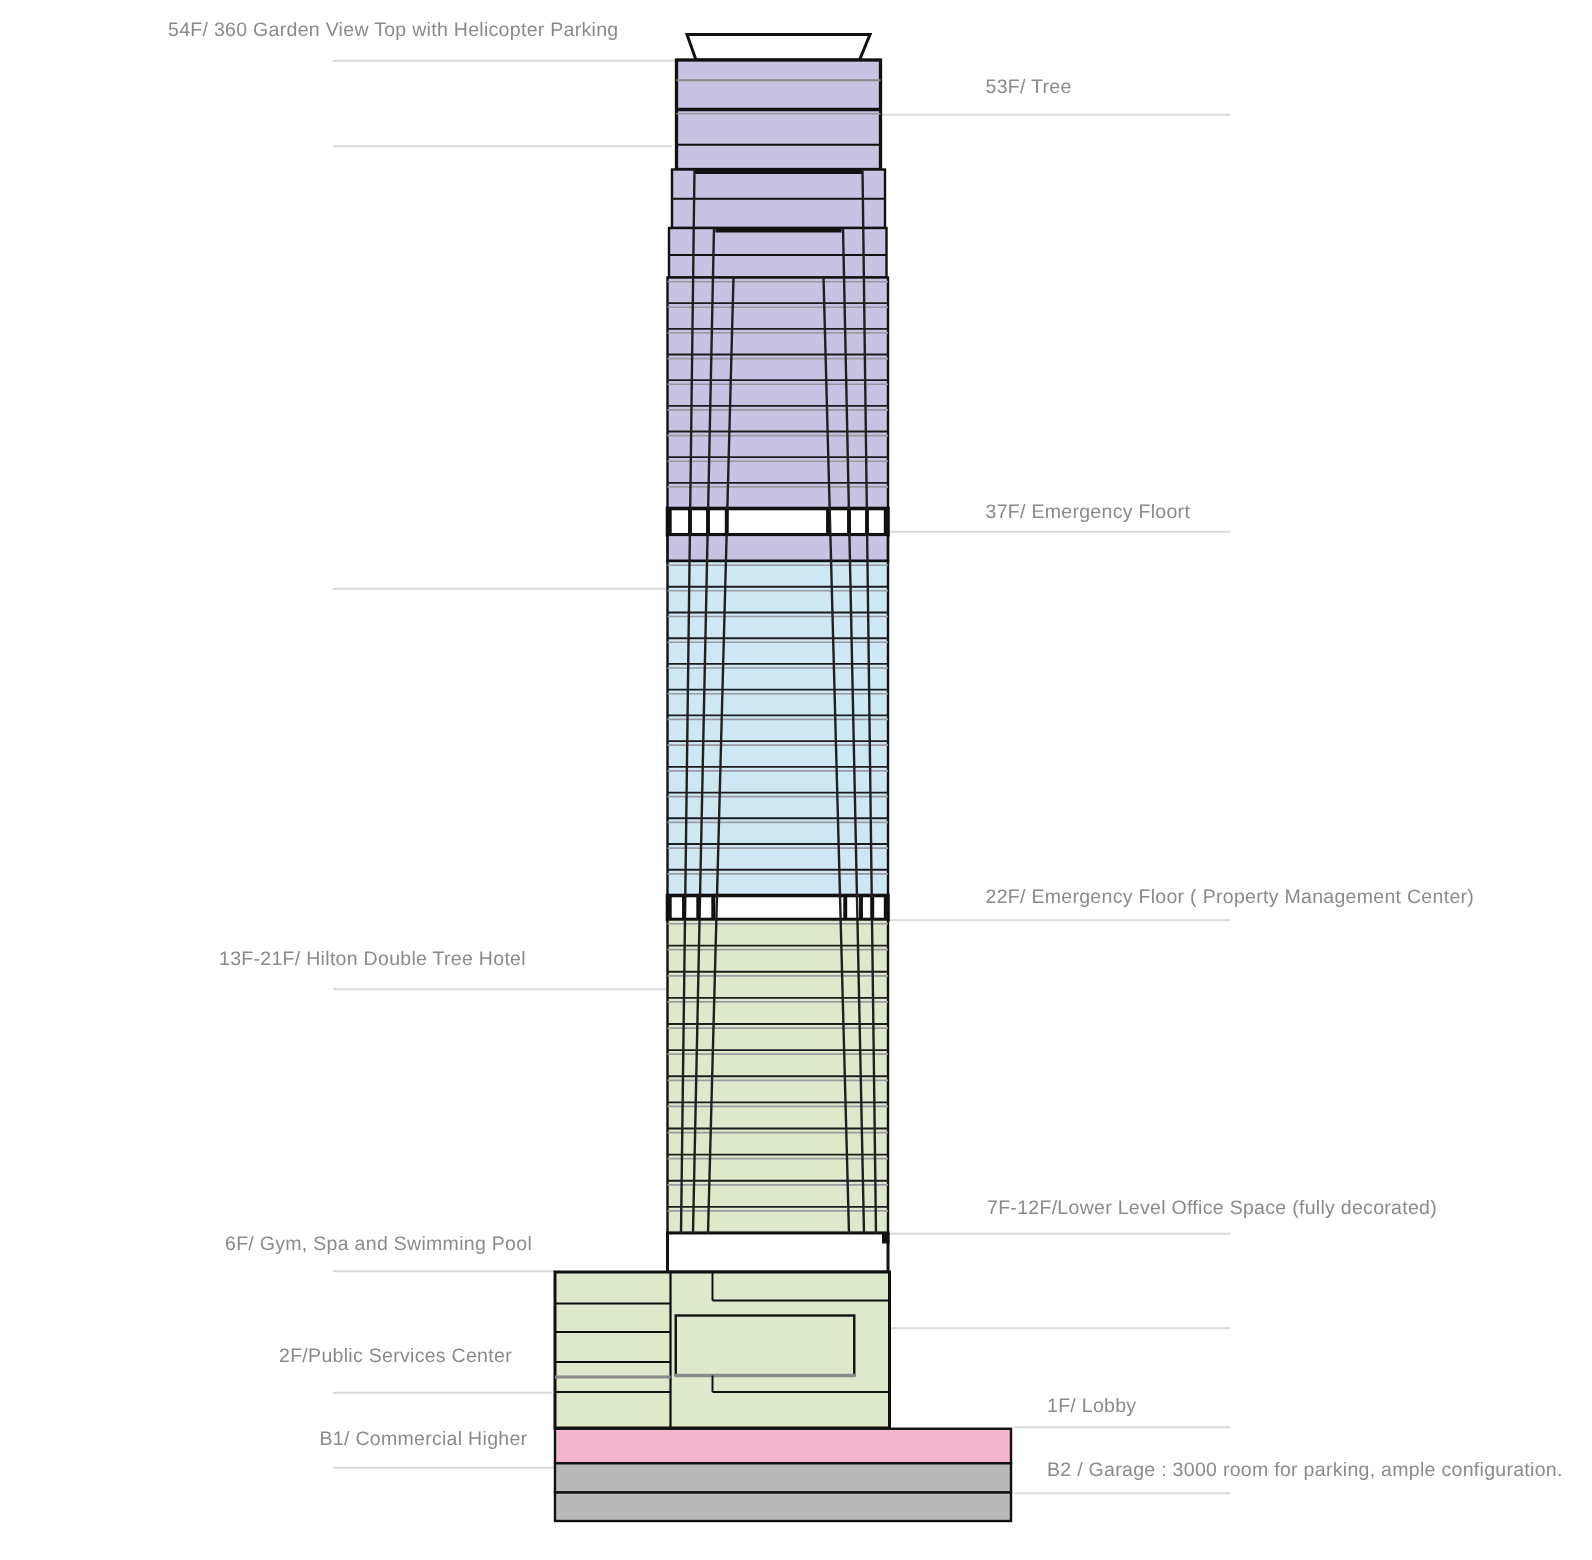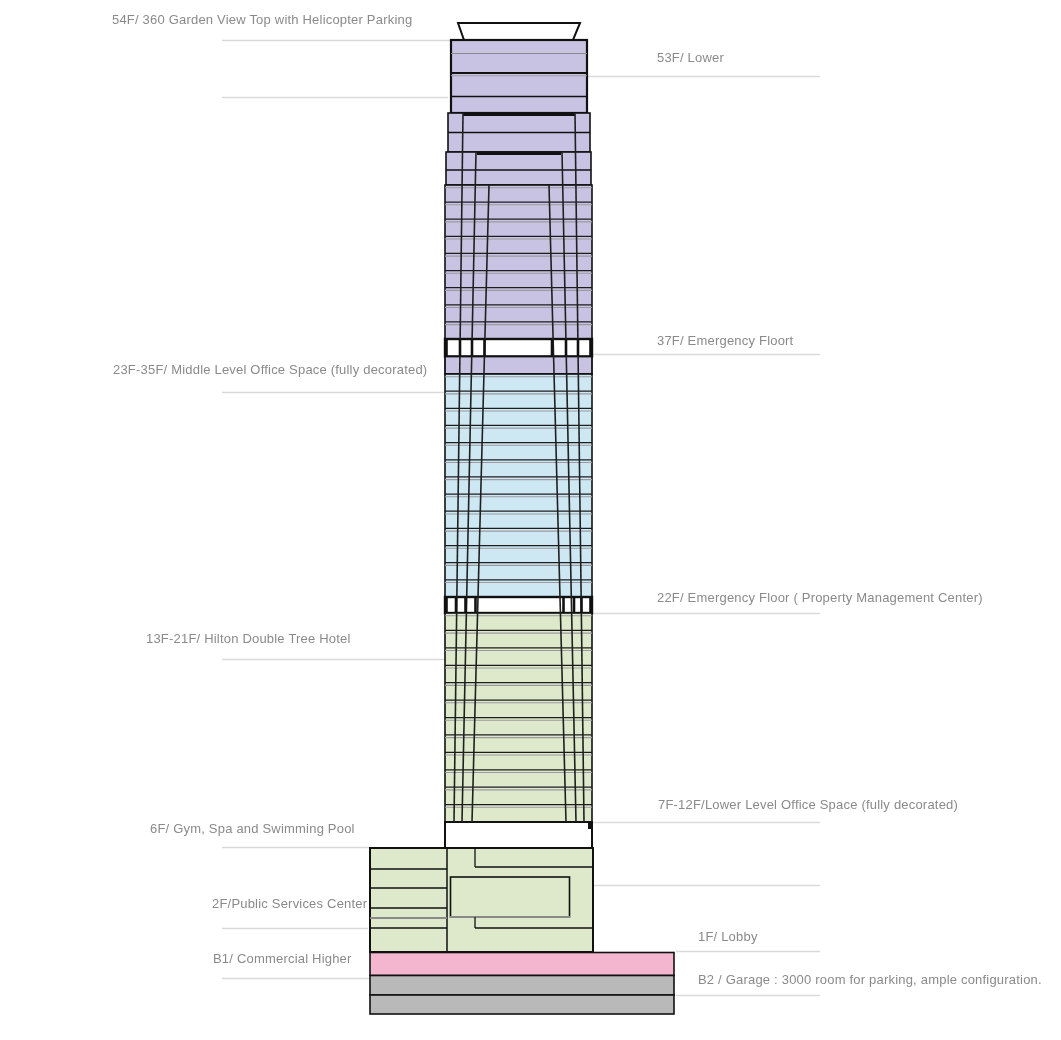--- a/index.html
+++ b/index.html
@@ -209,26 +209,25 @@
       <rect x="370" y="952.5" width="304" height="23" stroke="#111111" stroke-width="1.6" fill="#f4b5cf"></rect>
     </g>
 
     <g>
       <rect x="370" y="975.5" width="304" height="19.5" stroke="#111111" stroke-width="1.6" fill="#b9b9b9"></rect>
       <rect x="370" y="995" width="304" height="19" stroke="#111111" stroke-width="1.6" fill="#b9b9b9"></rect>
     </g>
   </svg>
 
   <div class="diagram-label" style="left:112px;top:12px">54F/ 360 Garden View Top with Helicopter Parking</div>
-  <div class="diagram-label" style="left:113px;top:362px">23F-35F/ Middle Level Office Space (fully decorated)</div>
   <div class="diagram-label" style="left:146px;top:631px">13F-21F/ Hilton Double Tree Hotel</div>
   <div class="diagram-label" style="left:150px;top:821px">6F/ Gym, Spa and Swimming Pool</div>
-  <div class="diagram-label" style="left:212px;top:896px">2F/Public Services Center</div>
+  <div class="diagram-label" style="left:186px;top:896px">2F/Public Services Center</div>
   <div class="diagram-label" style="left:213px;top:951px">B1/ Commercial Higher</div>
 
-  <div class="diagram-label" style="left:657px;top:50px">53F/ Lower</div>
+  <div class="diagram-label" style="left:657px;top:50px">53F/ Tree</div>
   <div class="diagram-label" style="left:657px;top:333px">37F/ Emergency Floort</div>
   <div class="diagram-label" style="left:657px;top:590px">22F/ Emergency Floor ( Property Management Center)</div>
   <div class="diagram-label" style="left:658px;top:797px">7F-12F/Lower Level Office Space (fully decorated)</div>
   <div class="diagram-label" style="left:698px;top:929px">1F/ Lobby</div>
   <div class="diagram-label" style="left:698px;top:972px">B2 / Garage : 3000 room for parking, ample configuration.</div>
 
 </div>
 
 </body></html>

